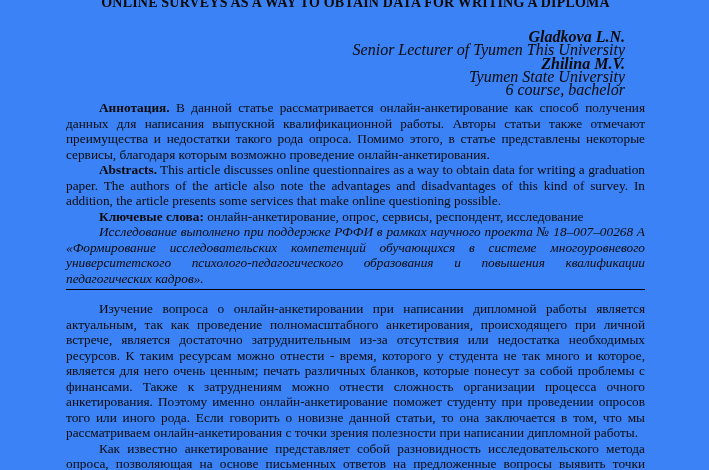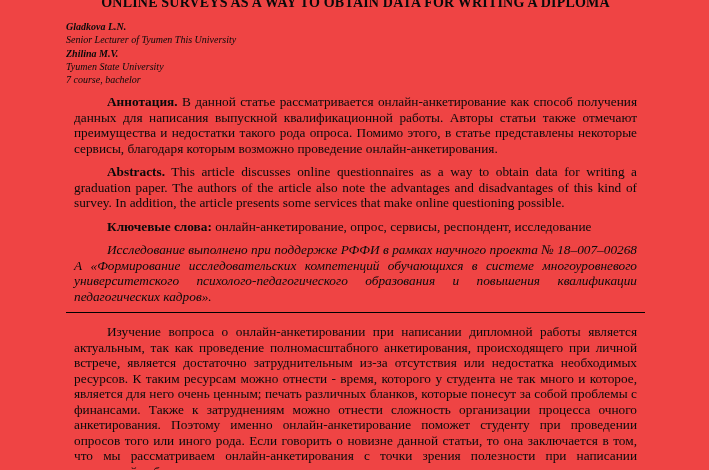--- a/index.html
+++ b/index.html
@@ -1,45 +1,45 @@
 <!DOCTYPE html>
 <html lang="ru"><head>
 <meta charset="utf-8">
 <style>
   html, body { margin: 0; padding: 0; background: #ffffff; }
   .page {
     position: relative;
     width: 709px;
     height: 470px;
-    background: #ef4444;
+    background: #3b82f6;
     overflow: hidden;
     font-family: "Liberation Serif", "DejaVu Serif", serif;
     color: #0a0a0a;
   }
   .content { padding: 0 64px 0 66px; }
   .title {
     margin: -5px 0 0 0;
     font-size: 14px;
     line-height: 15px;
     font-weight: bold;
     text-align: center;
     letter-spacing: 0.2px;
   }
   .authors {
-    margin-top: 10px;
+    margin-top: 20px;
     margin-right: 20px;
-    text-align: left;
+    text-align: right;
     font-style: italic;
-    font-size: 10px;
+    font-size: 16px;
     line-height: 13.3px;
   }
   .authors .bold { font-weight: bold; }
   .paras { margin-top: 4px; }
   .paras p, .bodytext p {
-    margin: 8px;
+    margin: 0;
     font-size: 13.3px;
     line-height: 15.5px;
     text-align: justify;
     text-indent: 33px;
   }
   .funding { font-style: italic; }
   .rule {
     height: 0;
     border-top: 1.5px solid #000000;
     margin: 3px 0 0 0;
@@ -52,21 +52,21 @@
 <div class="page">
   <div class="content">
 
     <h1 class="title">ONLINE SURVEYS AS A WAY TO OBTAIN DATA FOR WRITING A DIPLOMA</h1>
 
     <div class="authors">
       <div class="bold">Gladkova L.N.</div>
       <div>Senior Lecturer of Tyumen This University</div>
       <div class="bold">Zhilina M.V.</div>
       <div>Tyumen State University</div>
-      <div>7 course, bachelor</div>
+      <div>6 course, bachelor</div>
     </div>
 
     <div class="paras">
       <p><b>Аннотация.</b><span> В данной статье рассматривается онлайн-анкетирование как способ получения данных для написания выпускной квалификационной работы. Авторы статьи также отмечают преимущества и недостатки такого рода опроса. Помимо этого, в статье представлены некоторые сервисы, благодаря которым возможно проведение онлайн-анкетирования.</span></p>
       <p><b>Abstracts.</b><span> This article discusses online questionnaires as a way to obtain data for writing a graduation paper. The authors of the article also note the advantages and disadvantages of this kind of survey. In addition, the article presents some services that make online questioning possible.</span></p>
       <p><b>Ключевые слова:</b><span> онлайн-анкетирование, опрос, сервисы, респондент, исследование</span></p>
       <p class="funding">Исследование выполнено при поддержке РФФИ в рамках научного проекта № 18–007–00268 А «Формирование исследовательских компетенций обучающихся в системе многоуровневого университетского психолого-педагогического образования и повышения квалификации педагогических кадров».</p>
     </div>
 
     <div class="rule"></div>

